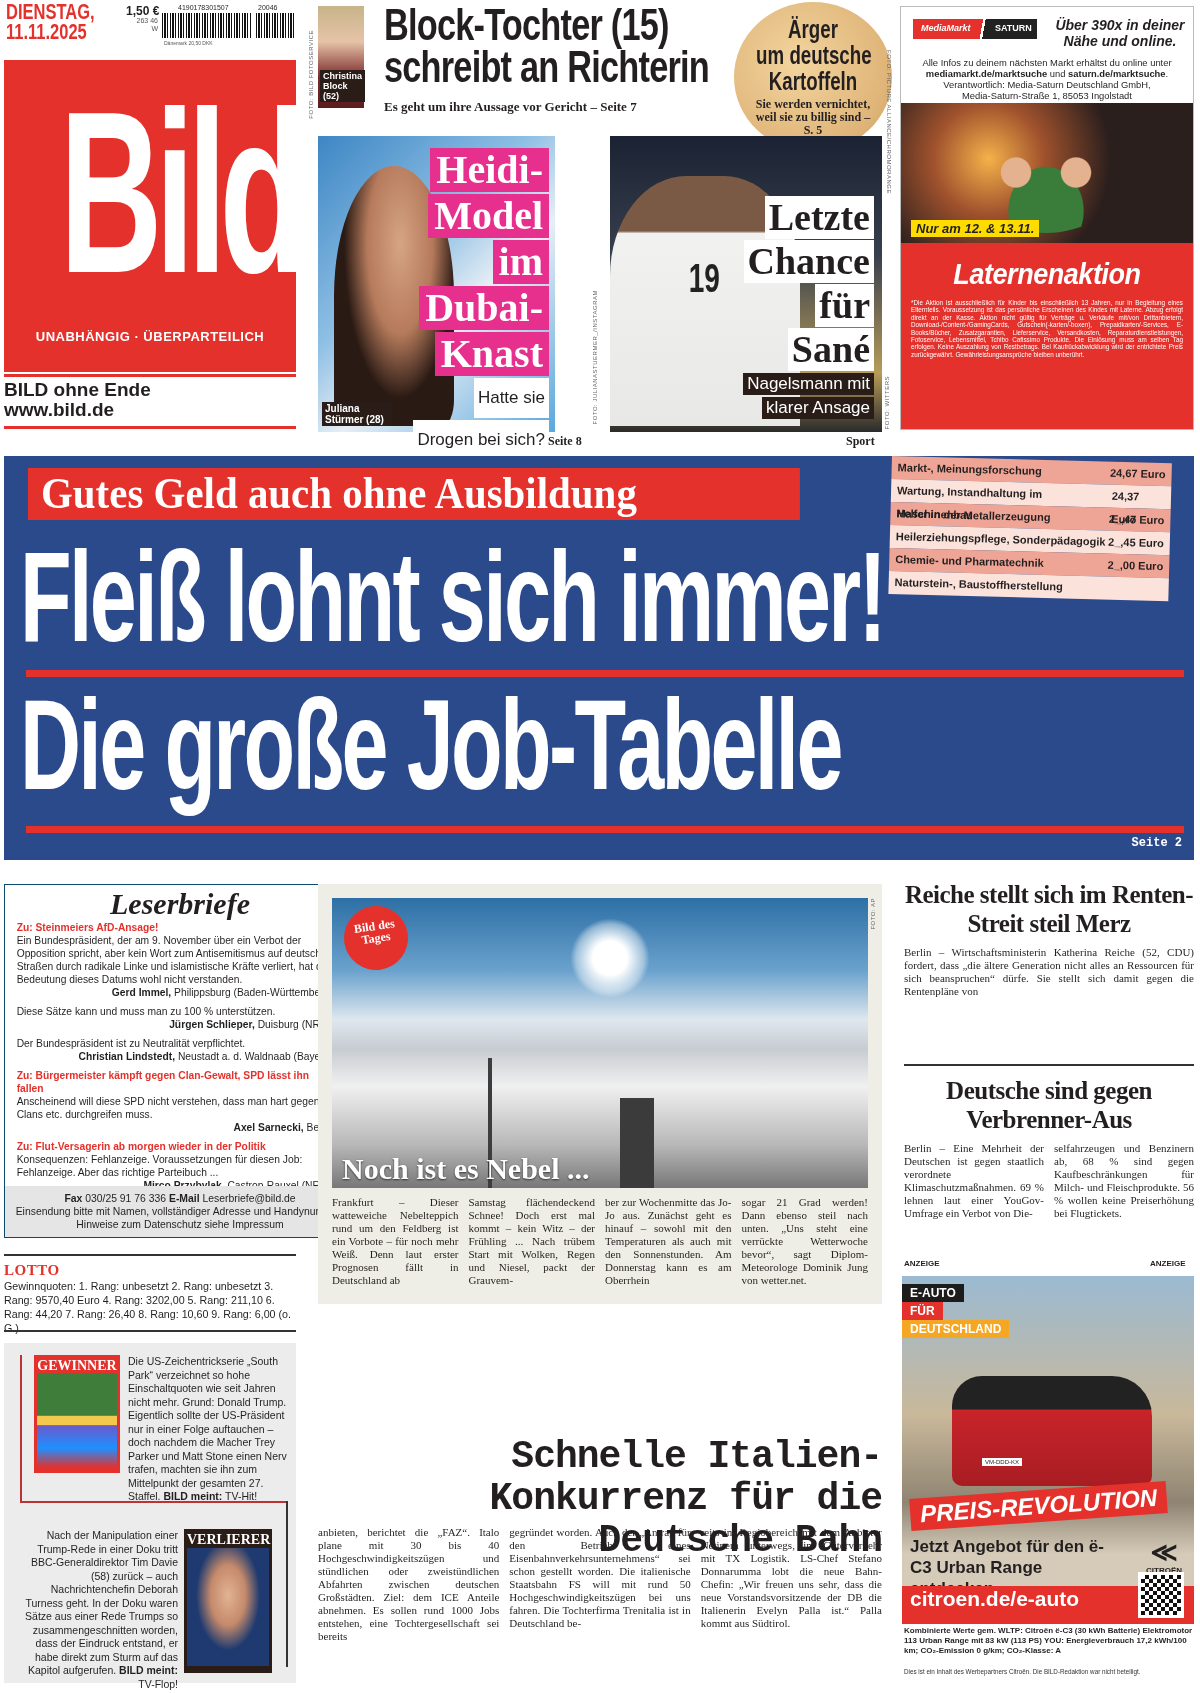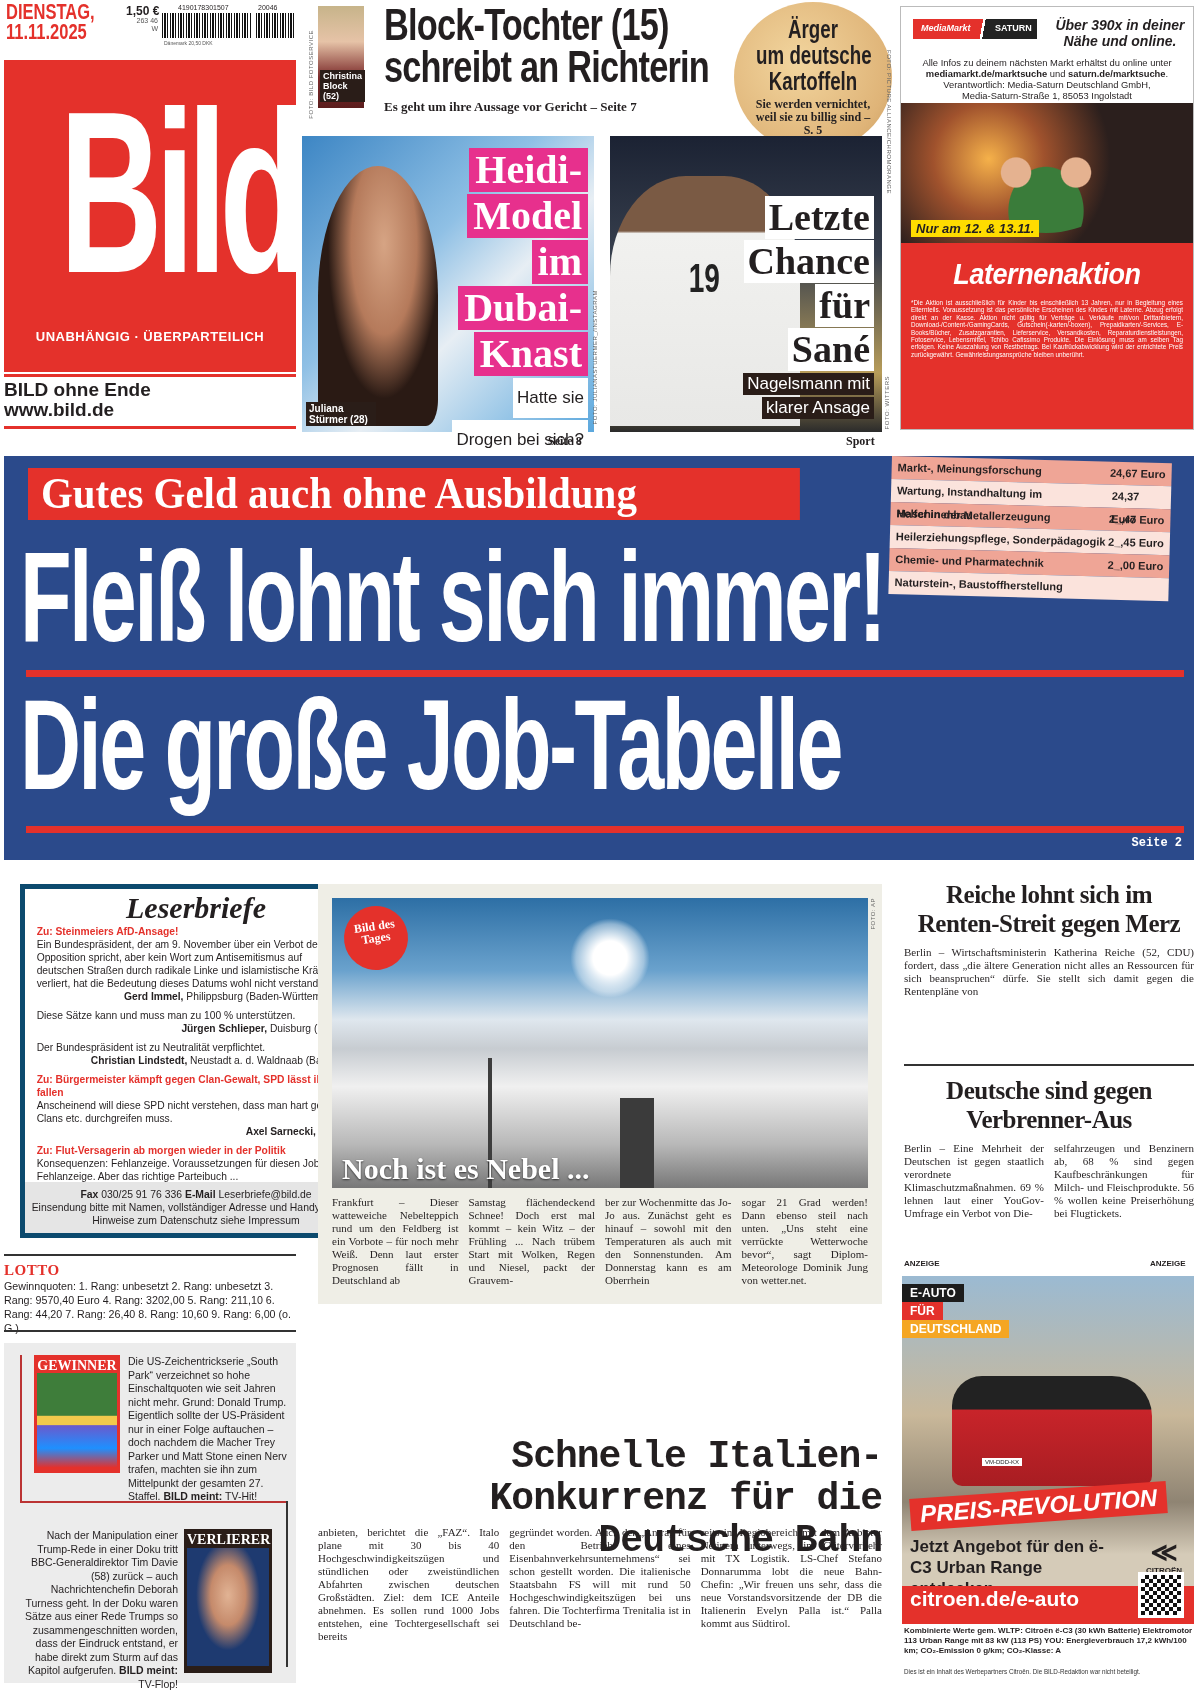--- a/index.html
+++ b/index.html
@@ -25,21 +25,21 @@
 #block-name{position:absolute;left:2px;bottom:6px;background:#2a1d18;color:#fff;font-size:9px;font-weight:bold;line-height:10px;padding:1px 3px}
 #block-head{left:384px;top:4px;font-size:44px;line-height:42px;font-weight:bold;transform:scaleX(.78);transform-origin:left top;width:460px;letter-spacing:-1px}
 #block-sub{left:384px;top:99px;font-size:13px;font-weight:bold}
 
 
 #potato{left:734px;top:2px;width:158px;height:150px;border-radius:50%;background:radial-gradient(circle at 40% 40%,#f2d59e,#dfb478 70%,#c79a5e);text-align:center;padding-top:14px}
 #potato-head{font-size:26px;line-height:26px;font-weight:bold;transform:scaleX(.72);transform-origin:center top;display:block;white-space:nowrap}
 #potato-sub{font-size:12px;line-height:13px;font-weight:bold;margin-top:4px;color:#231f20}
 
 
-#heidi{left:302px;top:136px;width:292px;height:296px;background:linear-gradient(135deg,#3d86c4 0,#8fc0e5 40%,#e7eef4 60%,#5aa7dd 100%)}
+#heidi{left:318px;top:136px;width:237px;height:296px;background:linear-gradient(135deg,#3d86c4 0,#8fc0e5 40%,#e7eef4 60%,#5aa7dd 100%)}
 #heidi-face{position:absolute;left:16px;top:30px;width:120px;height:260px;border-radius:50% 50% 10% 10%;background:radial-gradient(ellipse at 55% 30%,#d6a484 0,#b57a5b 35%,#2a1a14 60%,#2a1a14 100%)}
 .pinkline{display:block;background:#e7308d;color:#fff;font-size:40px;line-height:44px;font-weight:bold;padding:0 6px;margin-left:auto;width:max-content;margin-bottom:2px}
 #heidi-text{position:absolute;right:6px;top:12px;font-family:"Liberation Serif",serif}
 .whiteline{display:block;background:#fff;color:#231f20;font-size:17px;line-height:22px;padding:9px 4px;margin-left:auto;width:max-content;margin-top:2px}
 #heidi-name{position:absolute;left:4px;bottom:6px;background:#2a1d18;color:#fff;font-size:10px;font-weight:bold;line-height:11px;padding:1px 3px}
 #seite8{left:548px;top:434px;font-size:12px;font-weight:bold}
 
 
 #sane{left:610px;top:136px;width:272px;height:296px;background:linear-gradient(180deg,#1b2233 0,#373f4d 40%,#b79c59 80%,#2b2b2b 100%)}
 #sane-body{position:absolute;left:0;top:40px;width:190px;height:250px;border-radius:40% 40% 0 0;background:linear-gradient(180deg,#7a5a44 0,#7a5a44 22%,#f1f1ef 23%,#e8e8e6 100%)}
@@ -70,21 +70,21 @@
 #job-table{position:absolute;left:888px;top:0;width:280px;transform:rotate(1.5deg);transform-origin:left top}
 .jrow{font-size:11px;font-weight:bold;height:23px;line-height:23px;padding:0 6px;display:flex;justify-content:space-between}
 .jrow:nth-child(odd){background:#efa596}
 .jrow:nth-child(even){background:#fbe3dc}
 #job-h1{position:absolute;left:16px;top:78px;color:#fff;font-size:128px;line-height:126px;font-weight:bold;transform:scaleX(.66);transform-origin:left top;letter-spacing:-4px;white-space:nowrap}
 .jred{position:absolute;left:22px;width:1158px;height:7px;background:#e4312b}
 #job-h2{position:absolute;left:16px;top:226px;color:#fff;font-size:128px;line-height:126px;font-weight:bold;transform:scaleX(.66);transform-origin:left top;letter-spacing:-4px;white-space:nowrap}
 #job-seite{position:absolute;right:12px;bottom:10px;color:#fff;font-size:12px;font-weight:bold;font-family:Liberation Mono, monospace}
 
 
-#leser{left:20px;top:884px;width:352px;height:354px;border:5px solid #0c4a6e}
+#leser{left:4px;top:884px;width:352px;height:354px;border:1px solid #0c4a6e}
 #leser-title{text-align:center;font-family:"Liberation Serif",serif;font-style:italic;font-weight:bold;font-size:30px;line-height:34px;margin-top:2px}
 .ltext{font-size:10.6px;line-height:13px;padding:0 12px;transform:scaleX(.97);transform-origin:left top}
 .lhead{color:#e4312b;font-weight:bold}
 .lsig{text-align:right}
 .lgap{height:6px}
 #leser-foot{position:absolute;left:0;right:0;bottom:0;background:#e5e5e5;text-align:center;font-size:10.4px;line-height:13px;padding:6px 4px}
 .hr{position:absolute;left:4px;width:292px;height:2px;background:#333}
 #lotto{left:4px;top:1262px;width:292px}
 #lotto-title{color:#e4312b;font-family:"Liberation Serif",serif;font-weight:bold;font-size:15px;letter-spacing:.5px}
 #lotto-text{font-size:10.7px;line-height:14px}
@@ -355,21 +355,21 @@
 </div>
 
 <div class="abs" id="ital-head">Schnelle Italien-Konkurrenz für die Deutsche Bahn</div>
 <div class="abs" id="ital-cols">
   <div class="col">anbieten, berichtet die „FAZ“. Italo plane mit 30 bis 40 Hochgeschwindigkeitszügen und stündlichen oder zweistündlichen Abfahrten zwischen deutschen Großstädten. Ziel: dem ICE Anteile abnehmen. Es sollen rund 1000 Jobs entstehen, eine Tochtergesellschaft sei bereits</div>
   <div class="col">gegründet worden. Auch der „Antrag für den Betrieb eines Eisenbahnverkehrsunternehmens“ sei schon gestellt worden. Die italienische Staatsbahn FS will mit rund 50 Hochgeschwindigkeitszügen bei uns fahren. Die Tochterfirma Trenitalia ist in Deutschland be-</div>
   <div class="col">reits im Regiobereich mit dem Anbieter Netinera unterwegs, im Güterverkehr mit TX Logistik. LS-Chef Stefano Donnarumma lobt die neue Bahn-Chefin: „Wir freuen uns sehr, dass die neue Vorstandsvorsitzende der DB die Italienerin Evelyn Palla ist.“ Palla kommt aus Südtirol.</div>
 </div>
 
 <div class="rstory" style="top:880px">
-  <div class="rhead">Reiche lohnt sich im Renten-Streit gegen Merz</div>
+  <div class="rhead">Reiche stellt sich im Renten-Streit steil Merz</div>
   <div class="rcols">
     <div class="col">Berlin – Wirtschaftsministerin Katherina Reiche (52, CDU) fordert, dass „die ältere Generation nicht alles an Ressourcen für sich beanspruchen“ dürfe. Sie stellt sich damit gegen die Rentenpläne von</div>
   </div>
 </div>
 <div class="abs" style="left:904px;top:1064px;width:290px;height:2px;background:#333"></div>
 <div class="rstory" style="top:1076px">
   <div class="rhead">Deutsche sind gegen Verbrenner-Aus</div>
   <div class="rcols">
     <div class="col">Berlin – Eine Mehrheit der Deutschen ist gegen staatlich verordnete Klimaschutzmaßnahmen. 69 % lehnen laut einer YouGov-Umfrage ein Verbot von Die-</div>
     <div class="col">selfahrzeugen und Benzinern ab, 68 % sind gegen Kaufbeschränkungen für Milch- und Fleischprodukte. 56 % wollen keine Preiserhöhung bei Flugtickets.</div>

